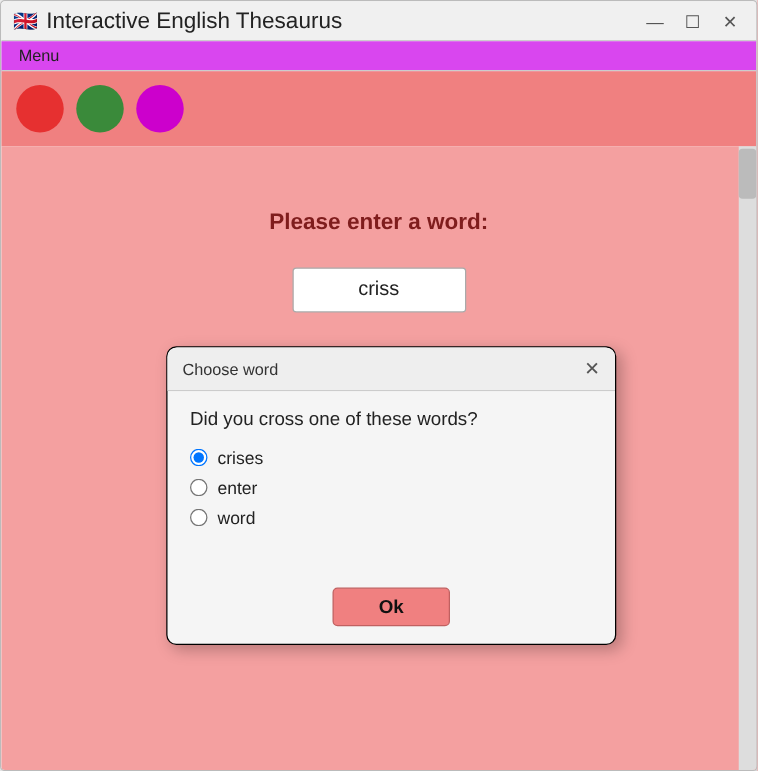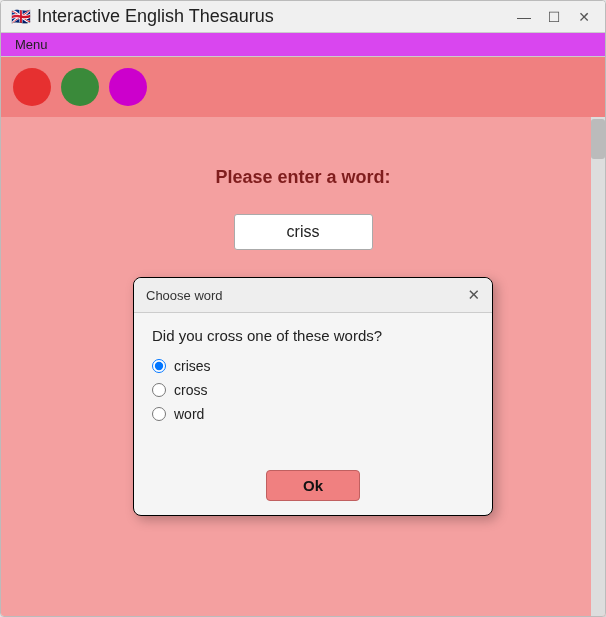--- a/index.html
+++ b/index.html
@@ -285,21 +285,21 @@
         <div class="dialog-body">
           <div class="dialog-question">Did you cross one of these words?</div>
 
           <label class="radio-option">
             <input type="radio" name="word-choice" checked="" style="">
             <span>crises</span>
           </label>
 
           <label class="radio-option">
             <input type="radio" name="word-choice" style="">
-            <span>cross</span>
+            <span>enter</span>
           </label>
 
           <label class="radio-option">
             <input type="radio" name="word-choice" style="">
             <span>word</span>
           </label>
         </div>
         <div class="dialog-footer">
           <button class="ok-btn">Ok</button>
         </div>

